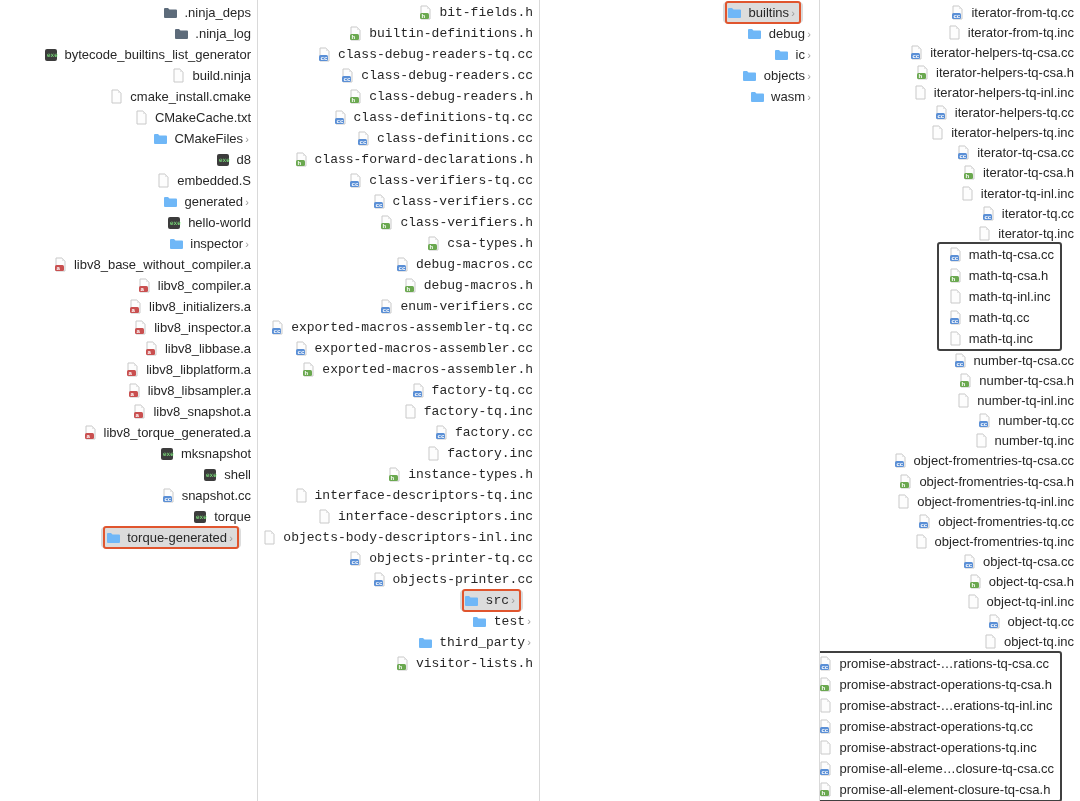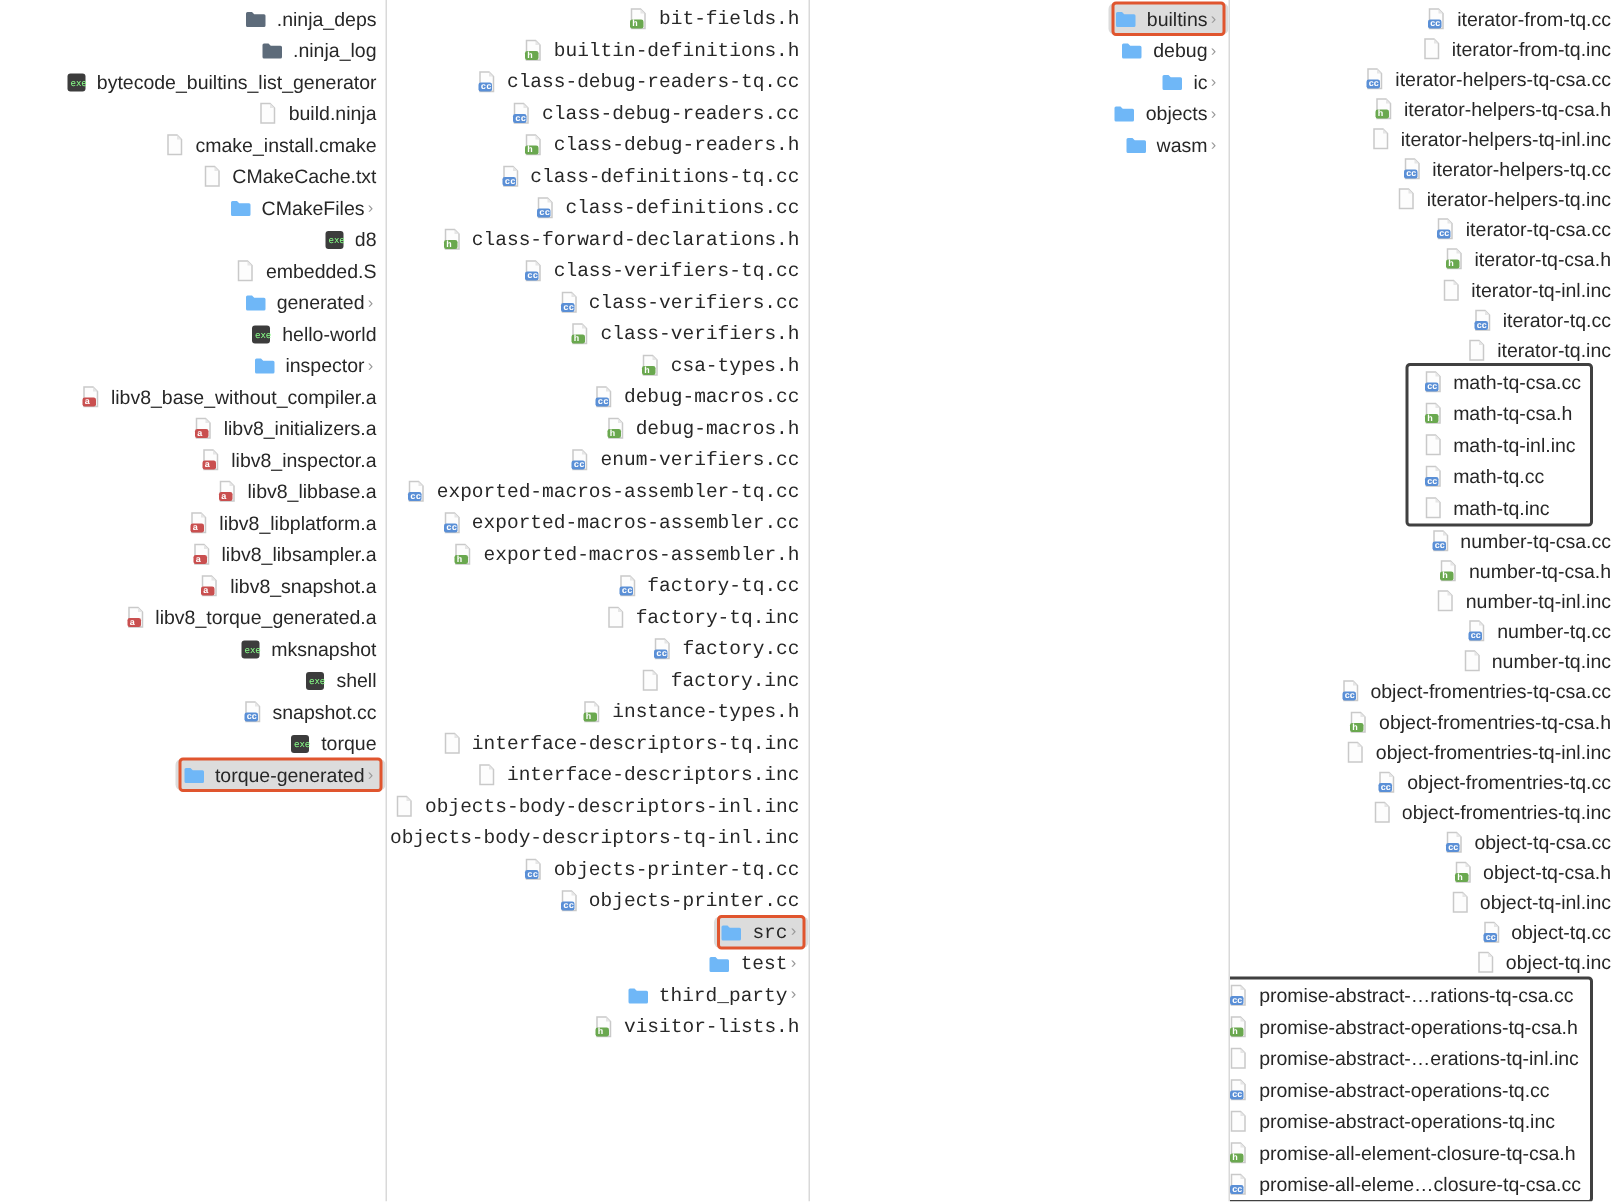--- a/index.html
+++ b/index.html
@@ -59,21 +59,21 @@
   .row .chev {
     width: 8px;
     text-align: center;
     color: #9a9a9a;
     font-size: 11px;
     flex-shrink: 0;
   }
   .row.selected {
     background: #dcdcdc;
     border-radius: 4px;
-    margin: 0 0;
+    margin: 0 16px;
     padding-left: 4px;
   }
   .row.hl-red::after {
     content: "";
     position: absolute;
     inset: -1px 2px -1px 2px;
     border: 2px solid #e0552e;
     border-radius: 3px;
     pointer-events: none;
   }
@@ -222,20 +222,31 @@
       </div>
       <div class="row">
         <span class="icon file-icon">
           <svg viewBox="0 0 12 15">
             <path class="file-page" d="M2 1 L8 1 L11 4 L11 14 L2 14 Z"></path>
             <path d="M8 1 L8 4 L11 4 Z" fill="#e6e6e6"></path>
             <rect class="badge-bg" x="1" y="8" width="9" height="6" fill="#c94f4f"></rect>
             <text class="badge" x="2.5" y="12.6">a</text>
           </svg>
         </span>
+        <span class="label">libv8_compiler.a</span>
+      </div>
+      <div class="row">
+        <span class="icon file-icon">
+          <svg viewBox="0 0 12 15">
+            <path class="file-page" d="M2 1 L8 1 L11 4 L11 14 L2 14 Z"></path>
+            <path d="M8 1 L8 4 L11 4 Z" fill="#e6e6e6"></path>
+            <rect class="badge-bg" x="1" y="8" width="9" height="6" fill="#c94f4f"></rect>
+            <text class="badge" x="2.5" y="12.6">a</text>
+          </svg>
+        </span>
         <span class="label">libv8_initializers.a</span>
       </div>
       <div class="row">
         <span class="icon file-icon">
           <svg viewBox="0 0 12 15">
             <path class="file-page" d="M2 1 L8 1 L11 4 L11 14 L2 14 Z"></path>
             <path d="M8 1 L8 4 L11 4 Z" fill="#e6e6e6"></path>
             <rect class="badge-bg" x="1" y="8" width="9" height="6" fill="#c94f4f"></rect>
             <text class="badge" x="2.5" y="12.6">a</text>
           </svg>
@@ -614,29 +625,20 @@
         <span class="label">interface-descriptors.inc</span>
       </div>
       <div class="row">
         <span class="icon file-icon">
           <svg viewBox="0 0 12 15">
             <path class="file-page" d="M2 1 L8 1 L11 4 L11 14 L2 14 Z"></path>
             <path d="M8 1 L8 4 L11 4 Z" fill="#e6e6e6"></path>
           </svg>
         </span>
         <span class="label">objects-body-descriptors-inl.inc</span>
-      </div>
-      <div class="row">
-        <span class="icon file-icon">
-          <svg viewBox="0 0 12 15">
-            <path class="file-page" d="M2 1 L8 1 L11 4 L11 14 L2 14 Z"></path>
-            <path d="M8 1 L8 4 L11 4 Z" fill="#e6e6e6"></path>
-          </svg>
-        </span>
-        <span class="label">objects-body-descriptors-tq-inl.inc</span>
       </div>
       <div class="row">
         <span class="icon file-icon">
           <svg viewBox="0 0 12 15">
             <path class="file-page" d="M2 1 L8 1 L11 4 L11 14 L2 14 Z"></path>
             <path d="M8 1 L8 4 L11 4 Z" fill="#e6e6e6"></path>
             <rect class="badge-bg" x="1" y="8" width="9" height="6" fill="#5a8fd6"></rect>
             <text class="badge" x="2.5" y="12.6">cc</text>
           </svg>
         </span>
@@ -1118,32 +1120,32 @@
               <path d="M8 1 L8 4 L11 4 Z" fill="#e6e6e6"></path>
             </svg>
           </span>
           <span class="label">promise-abstract-operations-tq.inc</span>
         </div>
         <div class="row">
           <span class="icon file-icon">
             <svg viewBox="0 0 12 15">
               <path class="file-page" d="M2 1 L8 1 L11 4 L11 14 L2 14 Z"></path>
               <path d="M8 1 L8 4 L11 4 Z" fill="#e6e6e6"></path>
+              <rect class="badge-bg" x="1" y="8" width="9" height="6" fill="#5a8fd6"></rect>
+              <text class="badge" x="2.5" y="12.6">cc</text>
+            </svg>
+          </span>
+          <span class="label">promise-all-eleme…closure-tq-csa.cc</span>
+        </div>
+        <div class="row">
+          <span class="icon file-icon">
+            <svg viewBox="0 0 12 15">
+              <path class="file-page" d="M2 1 L8 1 L11 4 L11 14 L2 14 Z"></path>
+              <path d="M8 1 L8 4 L11 4 Z" fill="#e6e6e6"></path>
               <rect class="badge-bg" x="1" y="8" width="9" height="6" fill="#6aa84f"></rect>
               <text class="badge" x="2.5" y="12.6">h</text>
             </svg>
           </span>
           <span class="label">promise-all-element-closure-tq-csa.h</span>
         </div>
-        <div class="row">
-          <span class="icon file-icon">
-            <svg viewBox="0 0 12 15">
-              <path class="file-page" d="M2 1 L8 1 L11 4 L11 14 L2 14 Z"></path>
-              <path d="M8 1 L8 4 L11 4 Z" fill="#e6e6e6"></path>
-              <rect class="badge-bg" x="1" y="8" width="9" height="6" fill="#5a8fd6"></rect>
-              <text class="badge" x="2.5" y="12.6">cc</text>
-            </svg>
-          </span>
-          <span class="label">promise-all-eleme…closure-tq-csa.cc</span>
-        </div>
       </div>
     </div>
 </div>
 
 </body></html>

